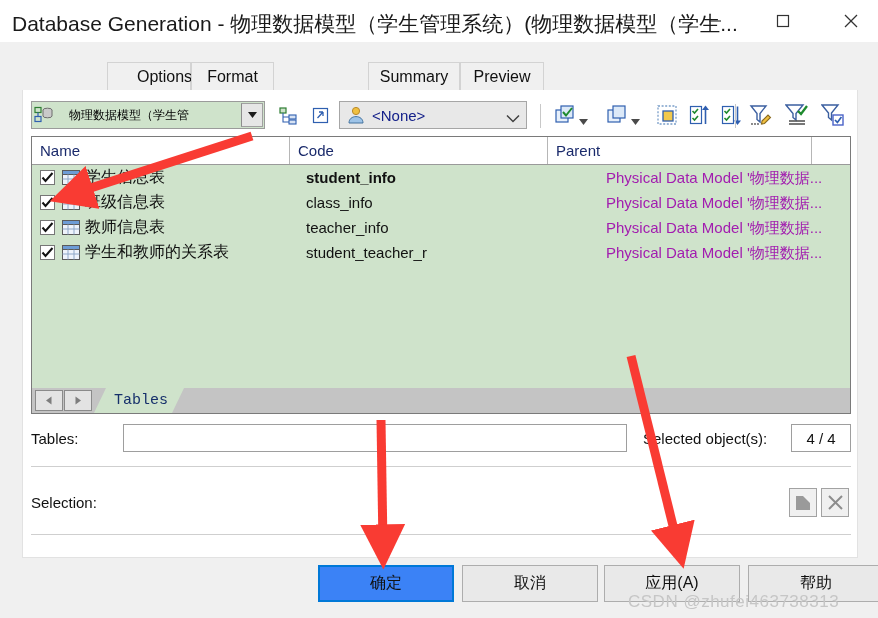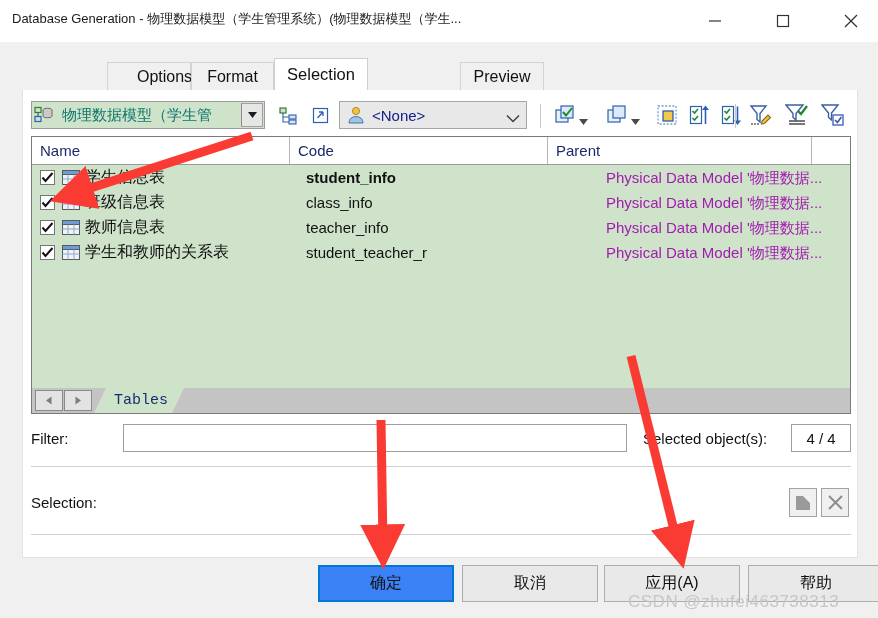--- a/index.html
+++ b/index.html
@@ -12,21 +12,21 @@
     position:relative;
   }
 
   
   #titlebar{
     position:absolute;left:0;top:0;width:878px;height:42px;
     background:#ffffff;
   }
   #title-text{
     position:absolute;left:12px;top:10px;
-    font-size:13px;color:#1a1a1a;white-space:nowrap;
+    font-size:21px;color:#1a1a1a;white-space:nowrap;
     letter-spacing:0px;
   }
   .winbtn{
     position:absolute;top:0;width:46px;height:42px;
     display:flex;align-items:center;justify-content:center;
     background:transparent;color:#222;
   }
   #btn-min{left:692px;}
   #btn-max{left:760px;}
   #btn-close{left:828px;}
@@ -68,22 +68,22 @@
   #toolbar{
     position:absolute;left:0px;top:6px;width:836px;height:40px;
   }
   #model-combo{
     position:absolute;left:8px;top:5px;width:234px;height:28px;
     background:#cfe3cb;border:1px solid #9b9b9b;
     box-sizing:border-box;display:flex;align-items:center;
   }
   #model-icon{margin-left:2px;width:20px;height:18px;flex:none;}
   #model-text{
-    font-size:15px;color:#0f766e;white-space:nowrap;overflow:hidden;
-    margin-left:8px;
+    font-size:12px;color:#000000;white-space:nowrap;overflow:hidden;
+    margin-left:15px;
   }
   #model-arrow{
     position:absolute;right:1px;top:1px;width:22px;height:24px;
     background:#e6e6e6;border:1px solid #a0a0a0;border-left:1px solid #8d8d8d;
     box-sizing:border-box;display:flex;align-items:center;justify-content:center;
   }
   .tbbtn{
     position:absolute;top:6px;width:26px;height:26px;
     display:flex;align-items:center;justify-content:center;
   }
@@ -253,21 +253,21 @@
         <line x1="14" y1="2" x2="2" y2="14" stroke="#333" stroke-width="1.3"></line>
       </svg>
   </div>
 </div>
 
 <div id="dialog">
 
   <div id="tabstrip">
     <div class="tab" style="left:85px;width:84px;padding-left:40px;">Options</div>
     <div class="tab" style="left:169px;width:83px;">Format</div>
-    <div class="tab active" style="left:252px;width:94px;">Selection</div>
+    <div class="tab" style="left:346px;width:92px;">Summary</div>
     <div class="tab" style="left:438px;width:84px;">Preview</div>
   </div>
 
   <div id="panel">
 
     <div id="toolbar">
 
       <div id="model-combo">
         <span id="model-icon">
           <svg width="20" height="18" viewBox="0 0 20 18">
@@ -511,21 +511,21 @@
       <div class="navbtn" id="nav-next">
         <svg width="8" height="9" viewBox="0 0 8 9">
             <polygon points="1.5,0.5 1.5,8.5 7,4.5" fill="#7d7d7d"></polygon>
           </svg>
       </div>
       <div id="tab-tables">
         <span id="tabtables-label">Tables</span>
       </div>
     </div>
 
-    <div id="filter-label">Filter:</div>
+    <div id="filter-label">Tables:</div>
     <input id="filter-input" type="text" value="" style="">
     <div id="selobj-label">Selected object(s):</div>
     <div id="selobj-box">4 / 4</div>
     <div id="divider1"></div>
 
     <div id="selection-label">Selection:</div>
     <div class="sqbtn" id="sel-btn1">
       <svg width="16" height="16" viewBox="0 0 16 16">
         <rect x="1" y="1" width="14" height="14" fill="#9a9a9a"></rect>
         <polygon points="15,1 15,8 8,1" fill="#f2f2f2"></polygon>

